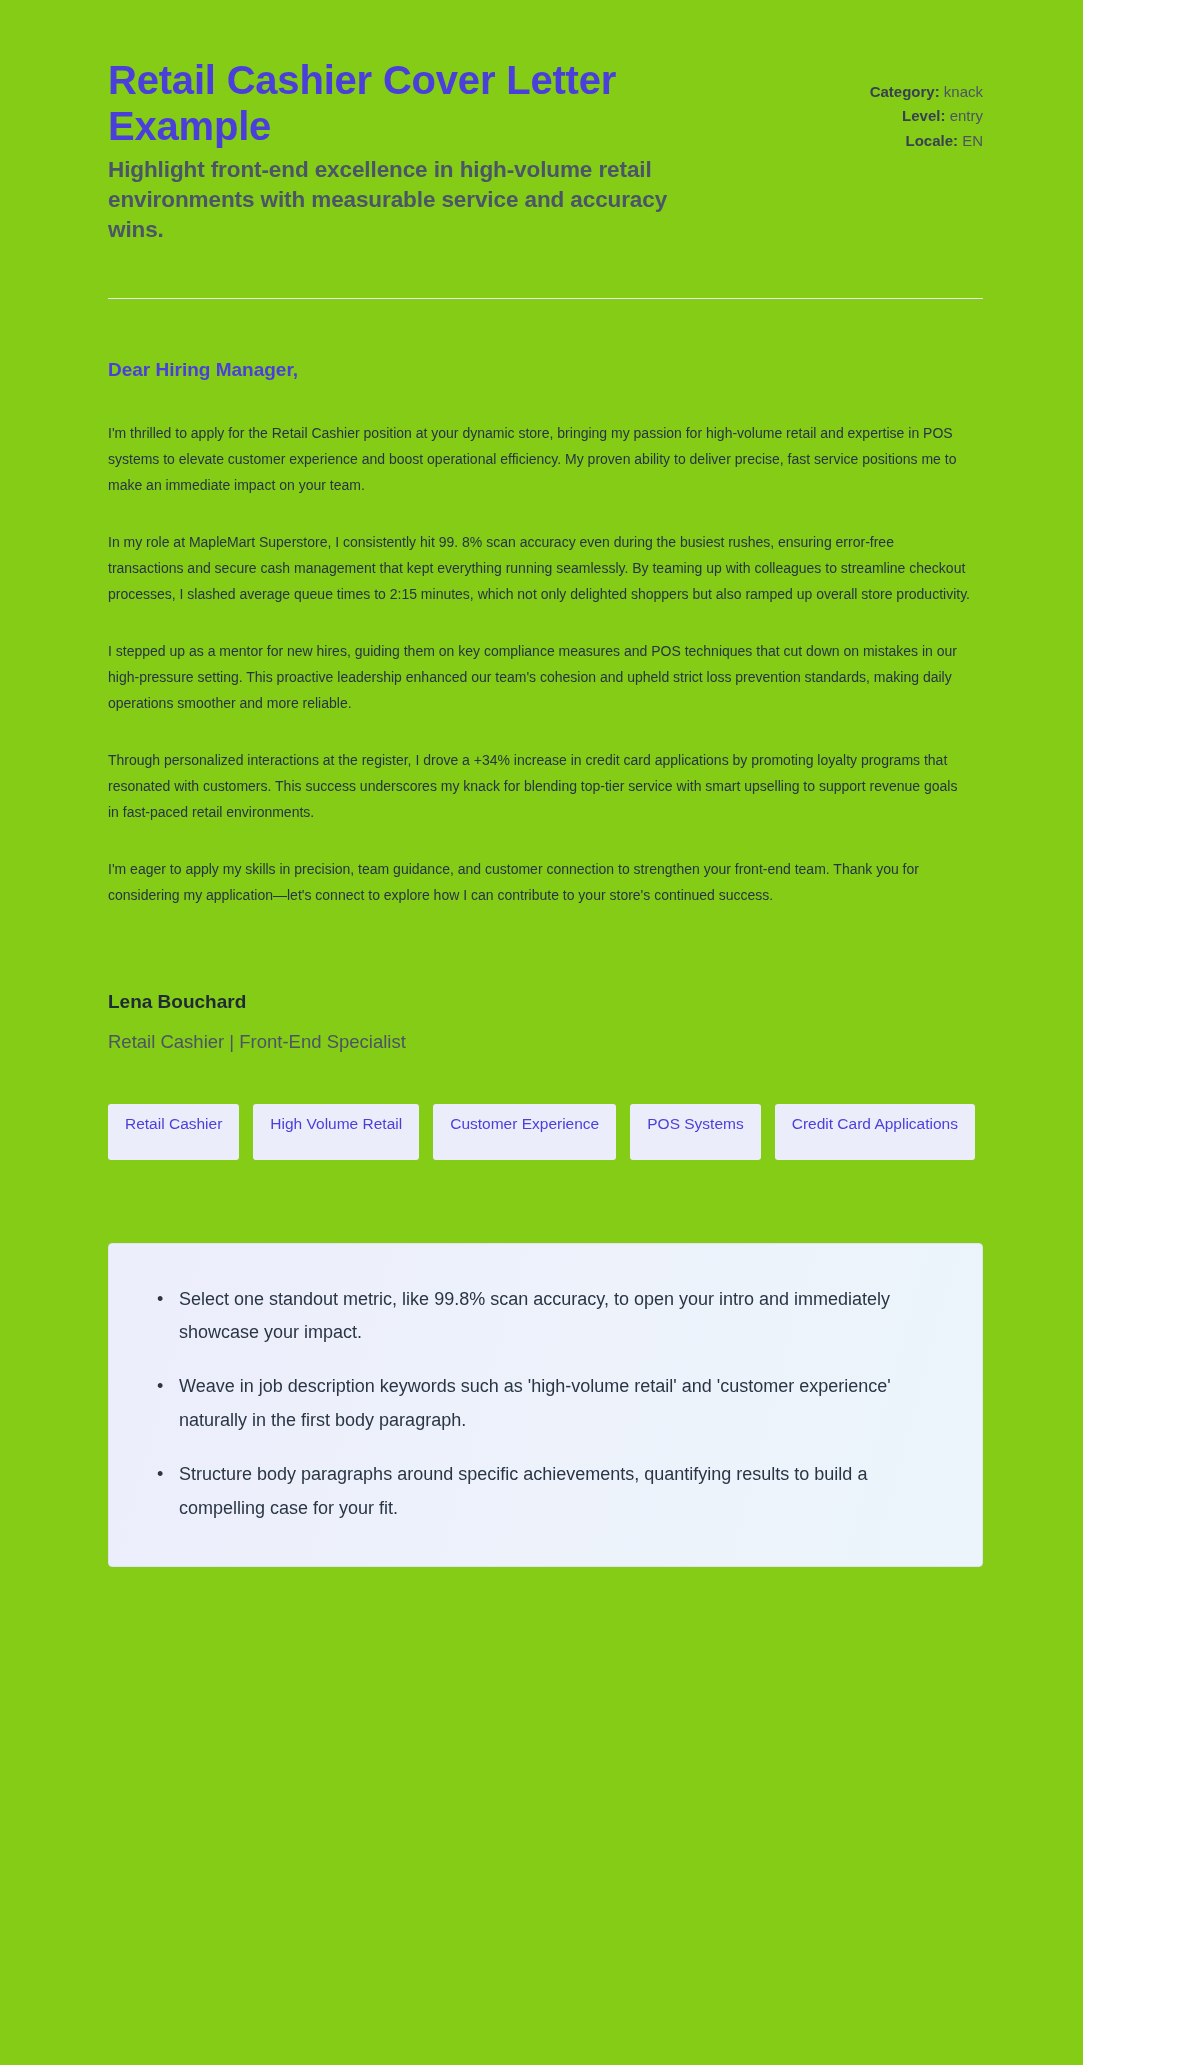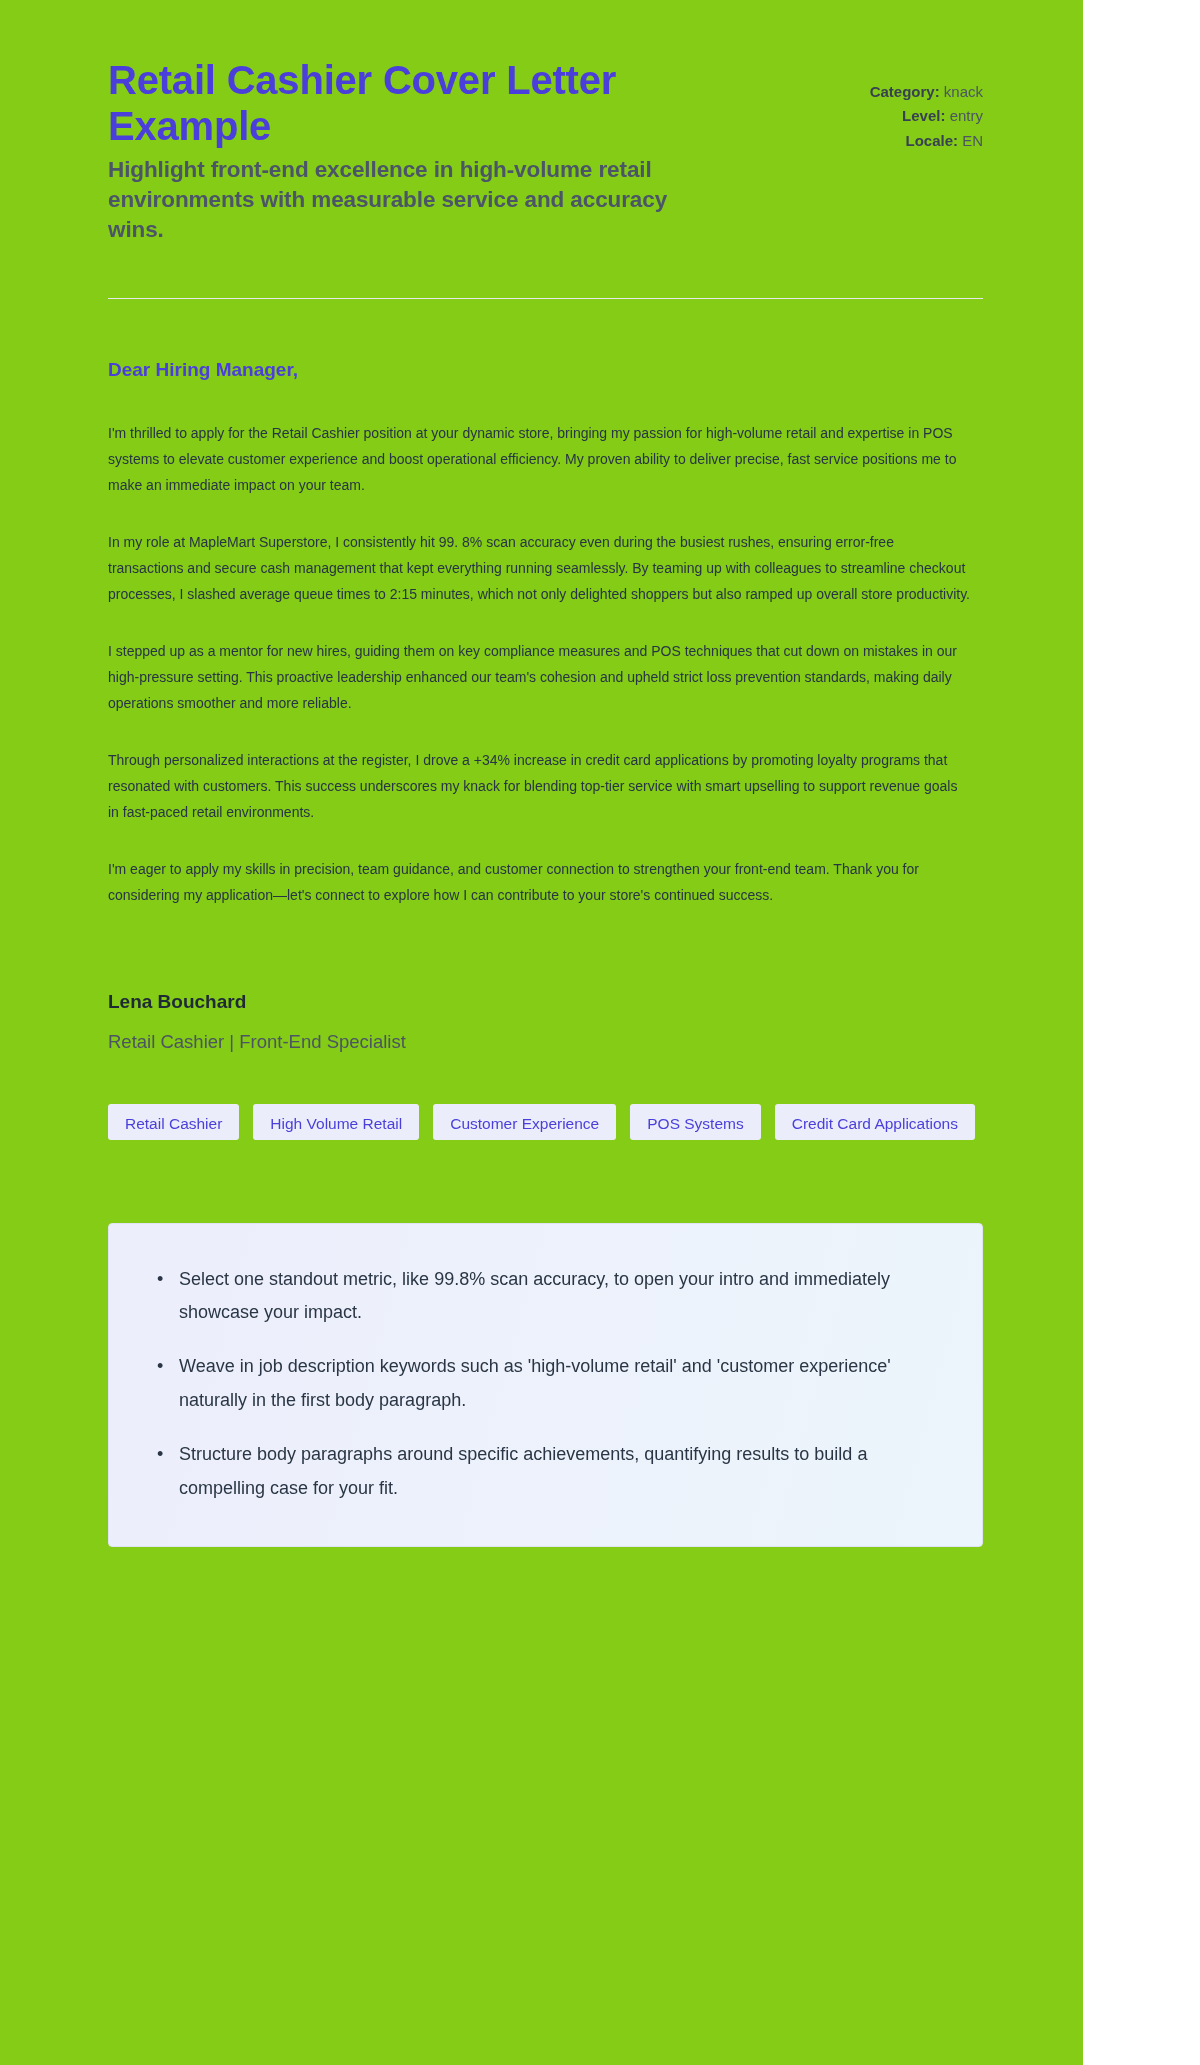--- a/index.html
+++ b/index.html
@@ -136,21 +136,21 @@
     display: flex;
     flex-wrap: wrap;
     gap: 11px 14px;
     max-width: 1000px;
   }
   .tag {
     background: #ecedfa;
     color: #4a3fdb;
     font-size: 15.5px;
     line-height: 1;
-    padding: 12px 17px 8px 17px;
+    padding: 12px 17px 28px 17px;
     border-radius: 3px;
     white-space: nowrap;
   }
 
   
   .panel {
     margin: 83px 100px 0 108px;
     background: linear-gradient(105deg, #eceefb 0%, #edf1fb 40%, #ecf5fb 100%);
     border: 1px solid #dfe3f3;
     border-radius: 4px;

